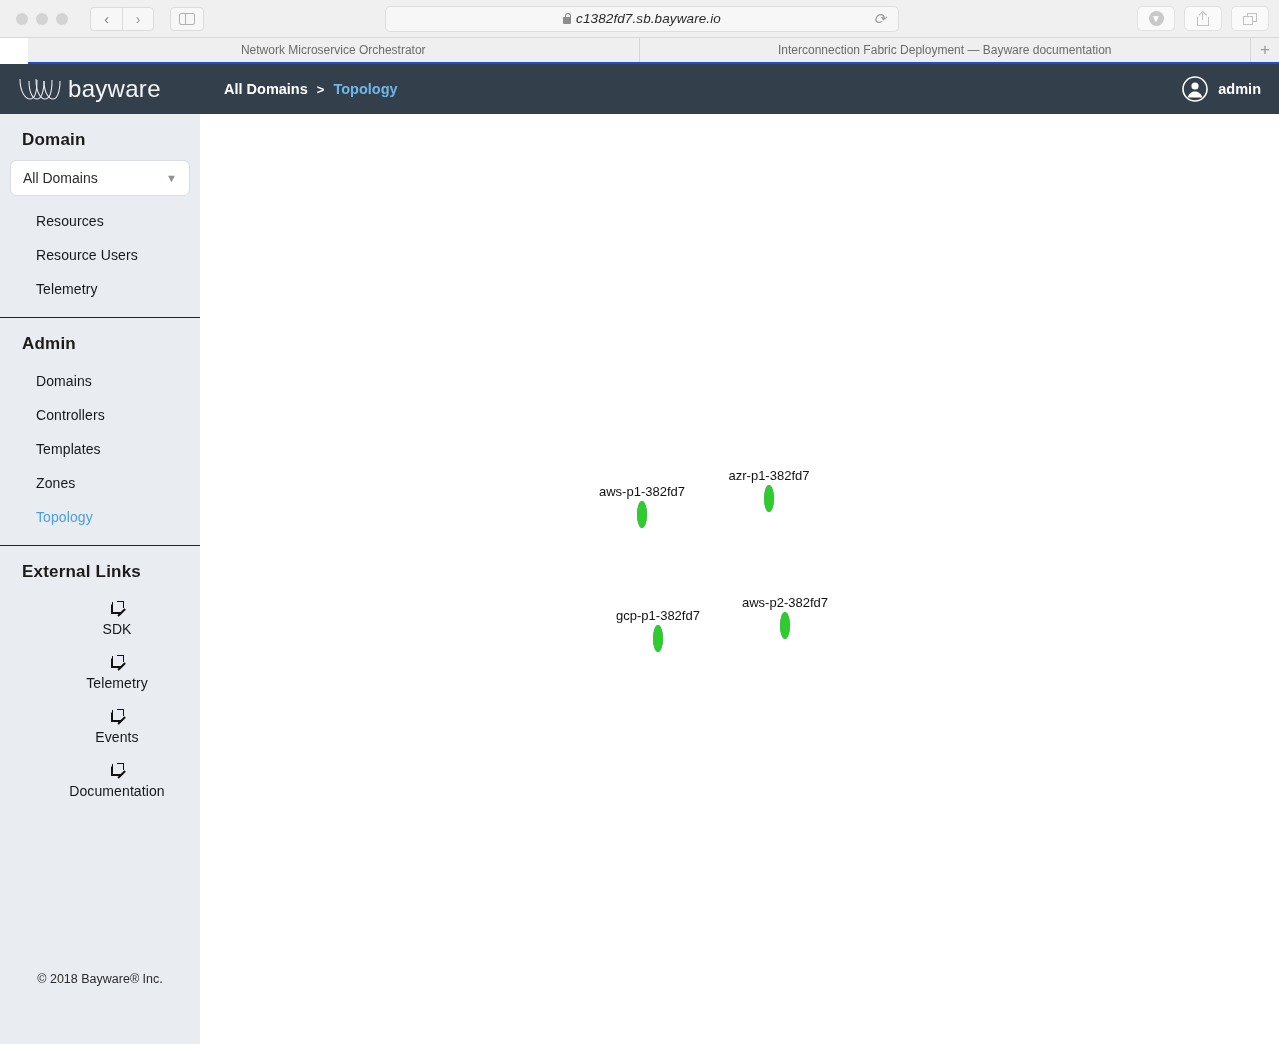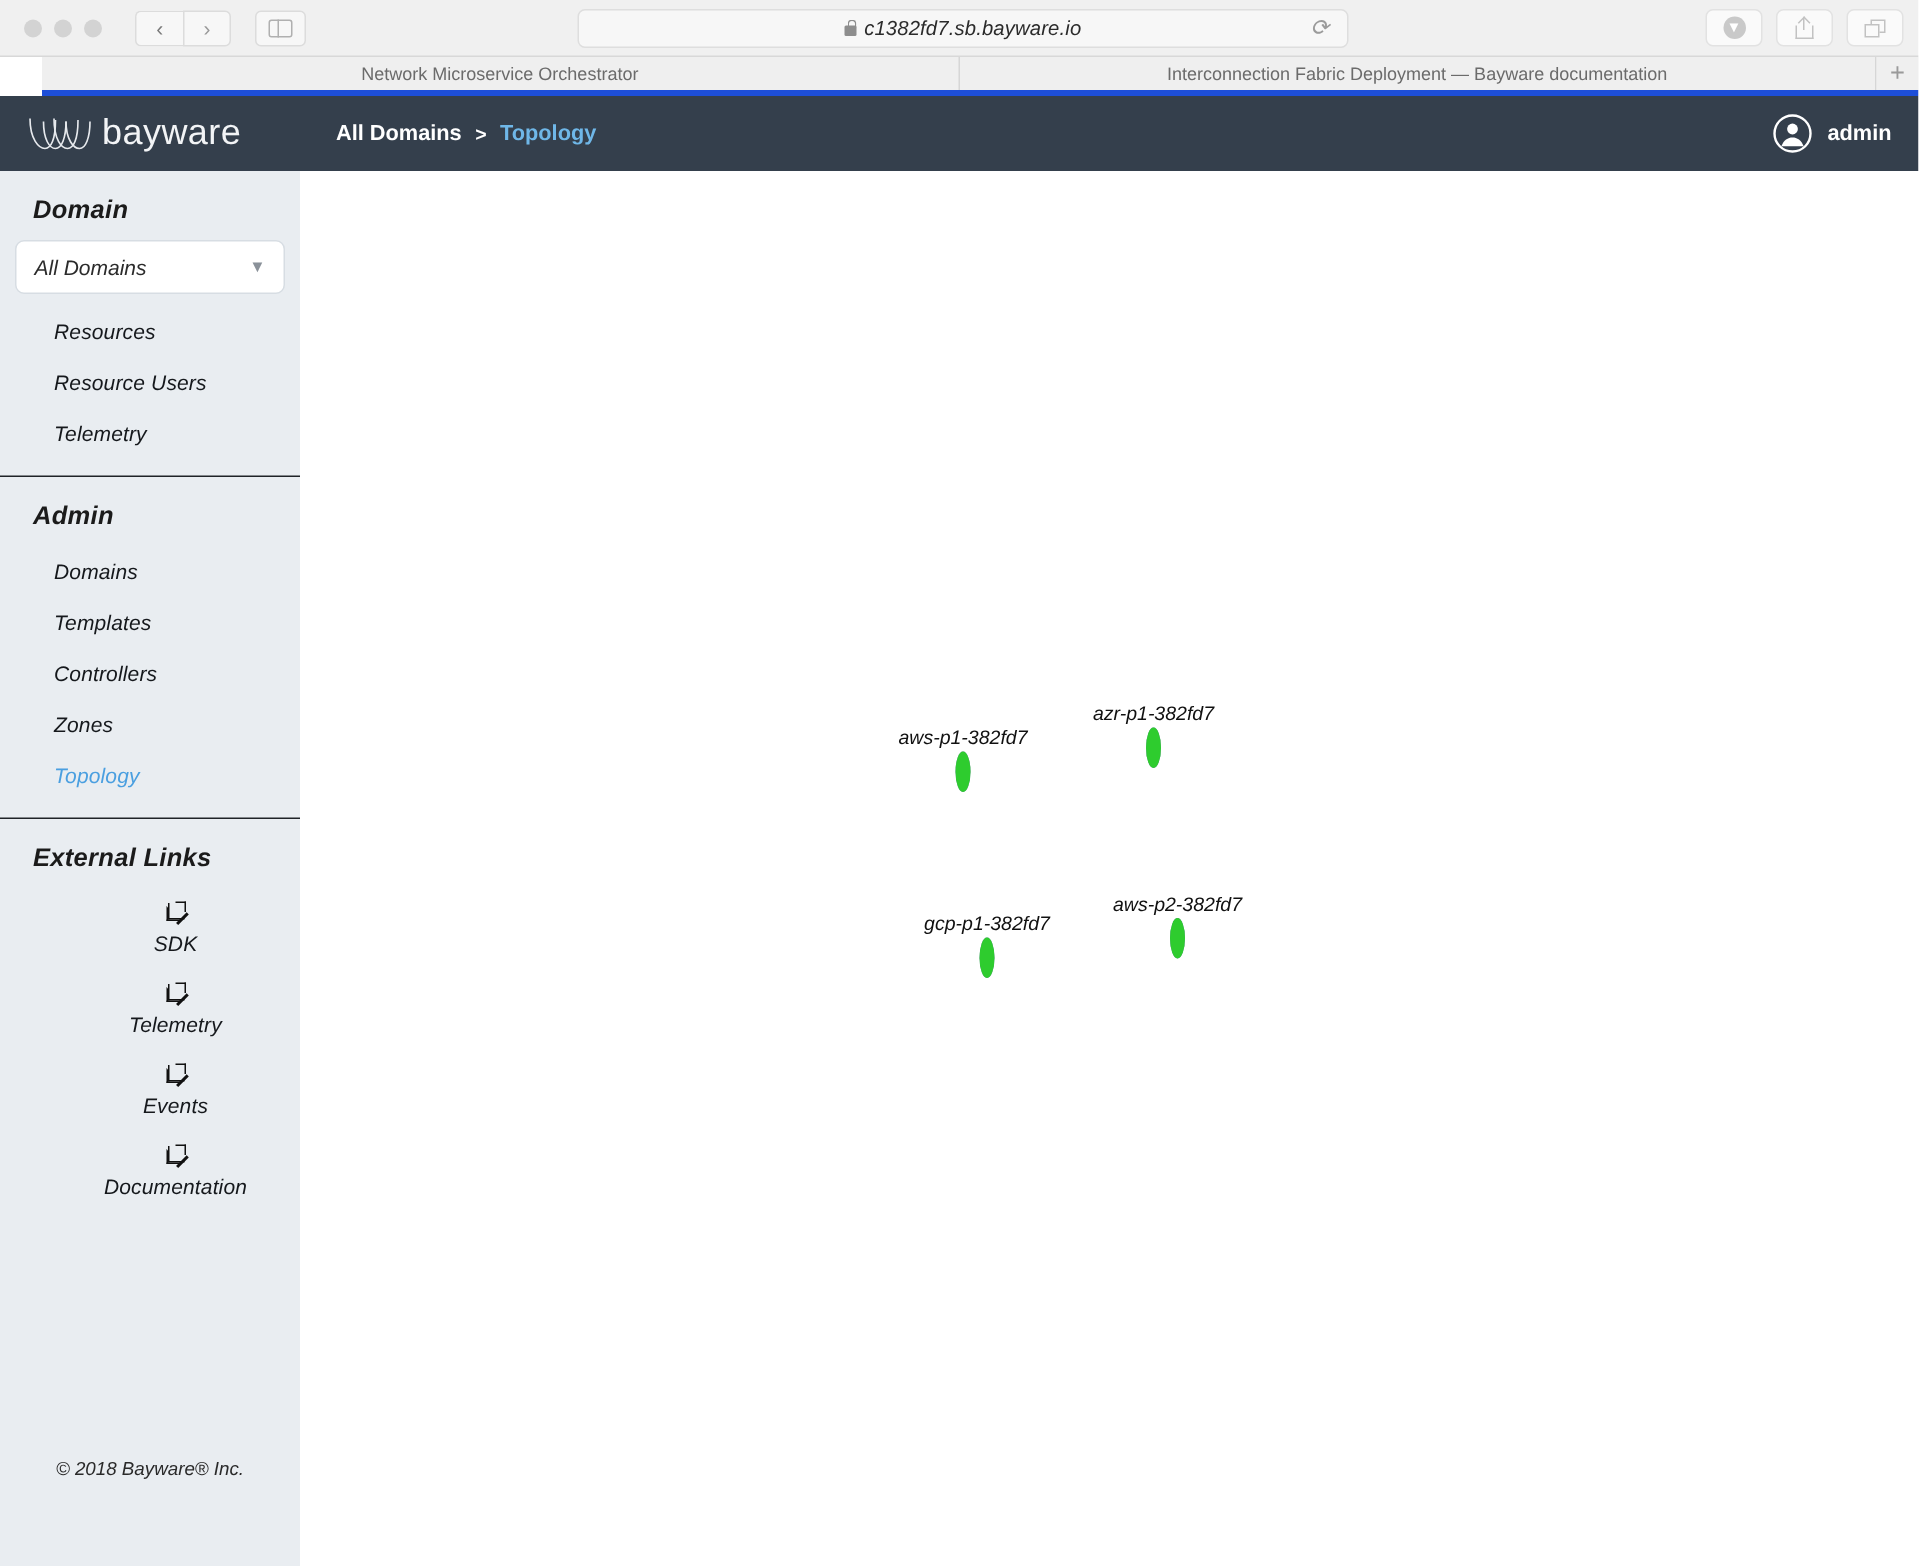--- a/index.html
+++ b/index.html
@@ -68,21 +68,21 @@
   }
   .share-ico { position:relative; width:12px; height:14px; }
   .share-ico .box { position:absolute; bottom:0; left:0; width:12px; height:9px; border:1.3px solid #c2c2c2; border-top:none; }
   .share-ico .arr { position:absolute; top:0; left:5.2px; width:1.3px; height:8px; background:#c2c2c2; }
   .share-ico .arr:before { content:""; position:absolute; left:-2.6px; top:0; width:4.5px; height:4.5px; border-left:1.3px solid #c2c2c2; border-top:1.3px solid #c2c2c2; transform:rotate(45deg); }
   .tabs-ico { position:relative; width:14px; height:12px; }
   .tabs-ico .b1 { position:absolute; right:0; top:0; width:10px; height:9px; border:1.3px solid #c2c2c2; }
   .tabs-ico .b2 { position:absolute; left:0; bottom:0; width:10px; height:9px; border:1.3px solid #c2c2c2; background:#fafafa; }
 
   
-  .tabbar { height:26px; background:#eaeaea; display:flex; border-bottom:4px solid #1d4ed8;margin-left:28px; }
+  .tabbar { height:26px; background:#eaeaea; display:flex; border-bottom:2px solid #1d4ed8;margin-left:28px; }
   .tab {
     flex:1; display:flex; align-items:center; justify-content:center;
     font-size:12px; color:#6b6b6b; background:#efefef;
     border-right:1px solid #d6d6d6; height:100%;
     overflow:hidden; white-space:nowrap;
   }
   .newtab { width:28px; display:flex; align-items:center; justify-content:center;
     font-size:17px; color:#9a9a9a; background:#efefef; }
 
   
@@ -94,21 +94,21 @@
   .logo-wrap { display:flex; align-items:flex-end; width:180px; }
   .logo-word { color:#f2f4f6; font-size:24px; letter-spacing:.3px; margin-left:6px; font-weight:400; }
   .breadcrumb { display:flex; align-items:center; gap:9px; margin-left:26px; font-size:14.5px; font-weight:bold; }
   .bc-link { color:#ffffff; }
   .bc-sep { color:#ffffff; font-size:13px; }
   .bc-current { color:#6fb7e8; }
   .user-area { margin-left:auto; display:flex; align-items:center; gap:10px; }
   .avatar-ico { width:26px; height:26px; }
   .user-name { color:#ffffff; font-size:14.5px; font-weight:bold; }
 
-  .body-row { flex:1; display:flex; min-height:0;font-style:italic; }
+  .body-row { flex:1; display:flex; min-height:0; }
 
   
   .sidebar {
     width:200px; background:#e9edf1; flex:none;
     display:flex; flex-direction:column; position:relative;
   }
   .side-section-title {
     font-size:17px; font-weight:bold; color:#1b1b1b;
     padding:16px 0 10px 22px; letter-spacing:.2px;
   }
@@ -271,22 +271,22 @@
 
       <div class="side-link">Resources</div>
       <div class="side-link">Resource Users</div>
       <div class="side-link">Telemetry</div>
 
       <div class="divider"></div>
 
       <div class="side-section-title">Admin</div>
 
       <div class="side-link">Domains</div>
+      <div class="side-link">Controllers</div>
       <div class="side-link">Templates</div>
-      <div class="side-link">Controllers</div>
       <div class="side-link">Zones</div>
       <div class="side-link active" style="color: rgb(74, 159, 224);">Topology</div>
 
       <div class="divider"></div>
 
       <div class="side-section-title">External Links</div>
 
       <div class="side-link ext">
         <span class="ext-ico">
           <span class="frame"></span>

